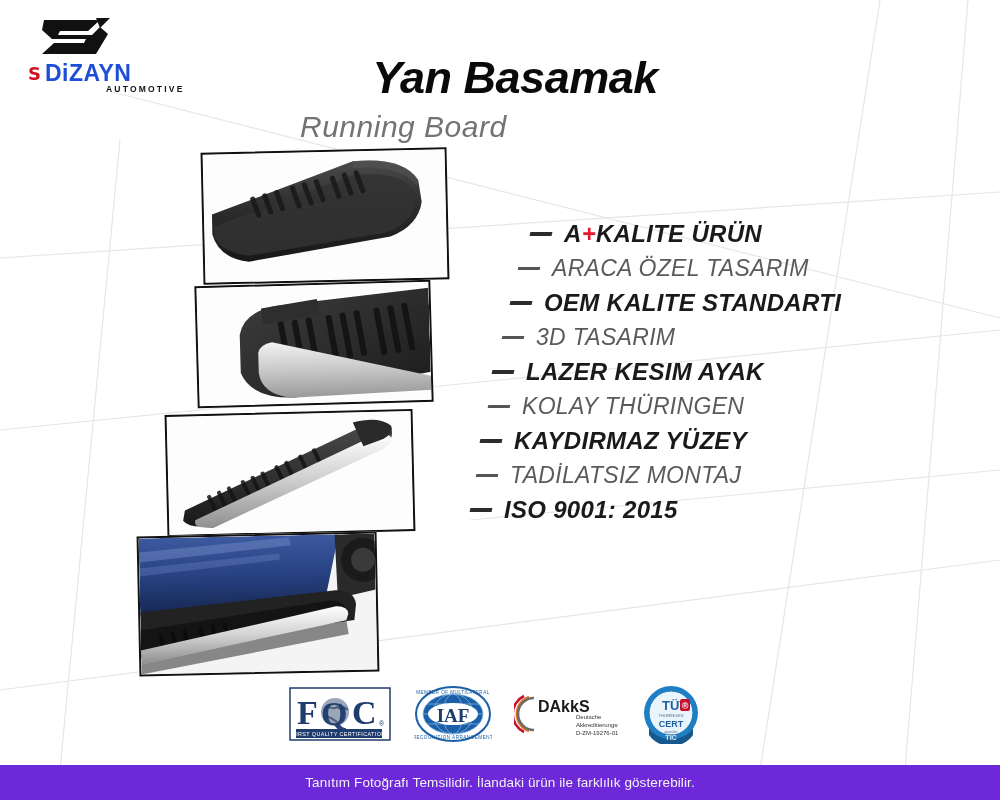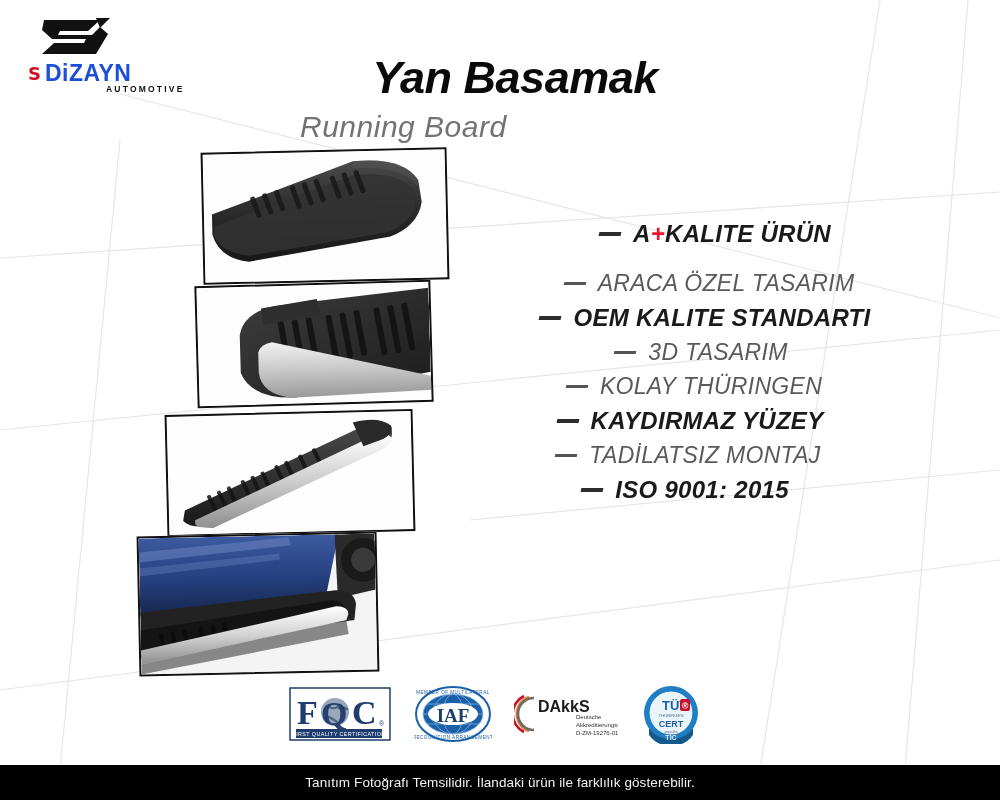--- a/index.html
+++ b/index.html
@@ -39,49 +39,49 @@
   
   .photo{position:absolute;border:2px solid #111;background:#fff;overflow:hidden;}
   .ph1{left:202px;top:150px;width:242px;height:128px;transform:rotate(-1.3deg);}
   .ph2{left:196px;top:283px;width:232px;height:118px;transform:rotate(-1.6deg);}
   .ph3{left:166px;top:412px;width:244px;height:118px;transform:rotate(-1.4deg);}
   .ph4{left:138px;top:534px;width:236px;height:136px;transform:rotate(-1.2deg);}
   .photo svg{display:block;width:100%;height:100%;}
 
   
   .features{position:absolute;left:470px;top:222px;width:430px;}
-  .feat{display:flex;align-items:center;white-space:nowrap;line-height:1;justify-content:center;}
+  .feat{display:flex;align-items:center;white-space:nowrap;line-height:1;}
   .dash{display:inline-block;background:#2c2c2c;height:4px;width:22px;
         margin-right:12px;flex:none;transform:skewX(-12deg);}
   .feat.light .dash{background:#555;height:3px;}
   .ftxt{font-style:italic;letter-spacing:0.3px;}
   .feat.bold .ftxt{font-weight:bold;color:#1a1a1a;font-size:24px;}
   .feat.light .ftxt{font-weight:normal;color:#5a5a5a;font-size:23px;}
   .plus{color:#e8182c;}
 
   
   .r1{margin-left:60px;margin-top:0px;}
-  .r2{margin-left:48px;margin-top:26px;}
+  .r2{margin-left:48px;margin-top:11px;}
   .r3{margin-left:40px;margin-top:11px;}
   .r4{margin-left:32px;margin-top:11px;}
   .r5{margin-left:22px;margin-top:11px;}
   .r6{margin-left:18px;margin-top:11px;}
   .r7{margin-left:10px;margin-top:11px;}
   .r8{margin-left:6px;margin-top:11px;}
   .r9{margin-left:0px;margin-top:11px;}
 
   
   .certs{position:absolute;left:288px;top:682px;width:430px;height:64px;
          display:flex;align-items:center;gap:22px;}
   .cert{height:60px;display:flex;align-items:center;justify-content:center;}
   .cert svg{display:block;}
 
   
   .footer{position:absolute;left:0;bottom:0;width:1000px;height:35px;
-          background:#000000;display:flex;align-items:center;justify-content:center;}
+          background:#6d28d9;display:flex;align-items:center;justify-content:center;}
   .footer span{color:#f2f2f2;font-size:13.5px;letter-spacing:0.1px;}
 </style>
 </head>
 <body>
 
 <div id="stage">
 
   <div class="bg-lines">
     <svg width="1000" height="800" viewBox="0 0 1000 800">
       <g stroke="#e6e6e6" stroke-width="1.2" fill="none">
@@ -250,20 +250,24 @@
       <span class="ftxt">ARACA ÖZEL TASARIM</span>
     </div>
     <div class="feat bold r3">
       <span class="dash"></span>
       <span class="ftxt">OEM KALITE STANDARTI</span>
     </div>
     <div class="feat light r4">
       <span class="dash"></span>
       <span class="ftxt">3D TASARIM</span>
     </div>
+    <div class="feat bold r5">
+      <span class="dash"></span>
+      <span class="ftxt">LAZER KESIM AYAK</span>
+    </div>
     <div class="feat light r6">
       <span class="dash"></span>
       <span class="ftxt">KOLAY THÜRINGEN</span>
     </div>
     <div class="feat bold r7">
       <span class="dash"></span>
       <span class="ftxt">KAYDIRMAZ YÜZEY</span>
     </div>
     <div class="feat light r8">
       <span class="dash"></span>

